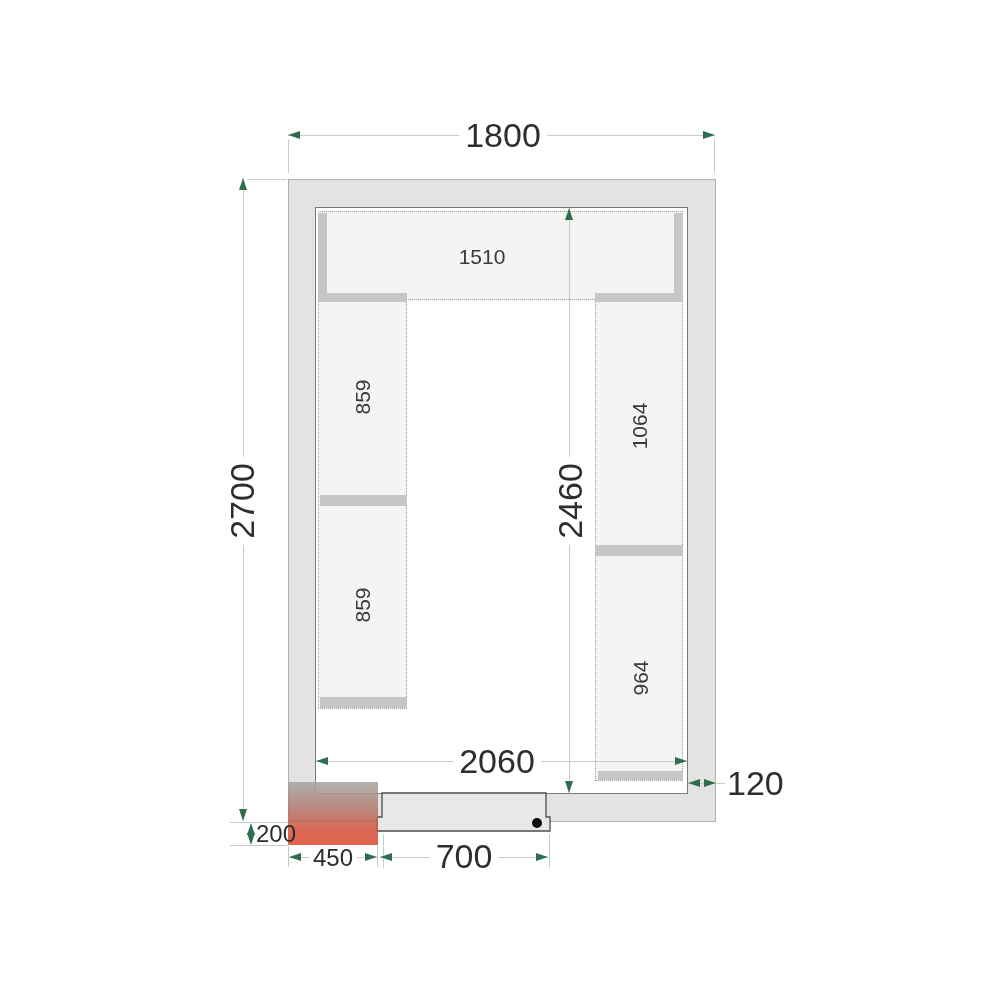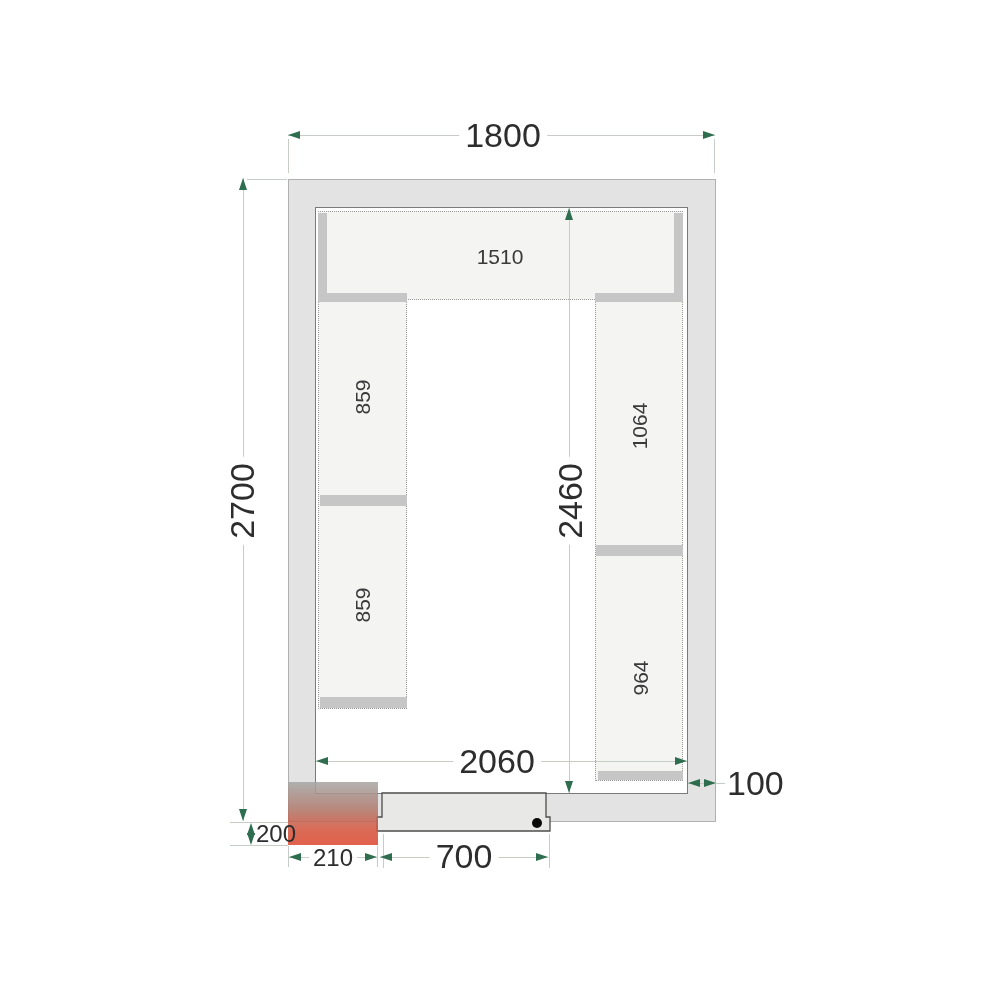--- a/index.html
+++ b/index.html
@@ -47,21 +47,21 @@
 
   <div class="abs band" style="left:318px;top:213px;width:9px;height:88px;"></div>
   <div class="abs band" style="left:674px;top:213px;width:9px;height:88px;"></div>
   <div class="abs band" style="left:318px;top:293px;width:89px;height:9px;"></div>
   <div class="abs band" style="left:595px;top:293px;width:88px;height:9px;"></div>
   <div class="abs band" style="left:320px;top:495px;width:87px;height:11px;"></div>
   <div class="abs band" style="left:320px;top:697px;width:87px;height:11px;"></div>
   <div class="abs band" style="left:596px;top:545px;width:87px;height:11px;"></div>
   <div class="abs band" style="left:598px;top:771px;width:85px;height:9px;"></div>
 
-  <div class="abs shelf-lbl" style="left:500px;top:256px;">1510</div>
+  <div class="abs shelf-lbl" style="left:482px;top:256px;">1510</div>
   <div class="abs shelf-lbl rot" style="left:362px;top:397px;">859</div>
   <div class="abs shelf-lbl rot" style="left:362px;top:605px;">859</div>
   <div class="abs shelf-lbl rot" style="left:639px;top:426px;">1064</div>
   <div class="abs shelf-lbl rot" style="left:640px;top:678px;">964</div>
 
   <div class="abs vline" style="left:569px;top:208px;height:585px;"></div>
   <div class="abs arr arr-u" style="left:565px;top:208px;"></div>
   <div class="abs arr arr-d" style="left:565px;top:781px;"></div>
   <div class="abs dim rot" style="left:570px;top:501px;">2460</div>
 
@@ -87,34 +87,34 @@
 
   <div class="abs hline" style="left:247px;top:179px;width:40px;"></div>
   <div class="abs vline" style="left:243px;top:178px;height:643px;"></div>
   <div class="abs arr arr-u" style="left:239px;top:178px;"></div>
   <div class="abs arr arr-d" style="left:239px;top:809px;"></div>
   <div class="abs dim rot" style="left:242px;top:501px;">2700</div>
 
   <div class="abs hline" style="left:688px;top:783px;width:37px;"></div>
   <div class="abs arr arr-l" style="left:688px;top:779px;"></div>
   <div class="abs arr arr-r" style="left:704px;top:779px;"></div>
-  <div class="abs dim" style="left:727px;top:783px;transform:translate(0,-50%);padding:0;">100</div>
+  <div class="abs dim" style="left:727px;top:783px;transform:translate(0,-50%);padding:0;">120</div>
 
   <div class="abs hline" style="left:230px;top:822px;width:58px;"></div>
   <div class="abs hline" style="left:230px;top:845px;width:58px;"></div>
   <div class="abs arr arr-u" style="left:247px;top:823px;"></div>
   <div class="abs arr arr-d" style="left:247px;top:833px;"></div>
   <div class="abs dim-sm" style="left:256px;top:834px;transform:translate(0,-50%);padding:0;background:transparent;">200</div>
 
   <div class="abs vline" style="left:288px;top:846px;height:21px;"></div>
   <div class="abs vline" style="left:377px;top:846px;height:21px;"></div>
   <div class="abs hline" style="left:289px;top:857px;width:89px;"></div>
   <div class="abs arr arr-l" style="left:289px;top:853px;"></div>
   <div class="abs arr arr-r" style="left:365px;top:853px;"></div>
-  <div class="abs dim-sm" style="left:333px;top:858px;">210</div>
+  <div class="abs dim-sm" style="left:333px;top:858px;">450</div>
 
   <div class="abs vline" style="left:383px;top:834px;height:34px;"></div>
   <div class="abs vline" style="left:549px;top:834px;height:34px;"></div>
   <div class="abs hline" style="left:380px;top:857px;width:168px;"></div>
   <div class="abs arr arr-l" style="left:380px;top:853px;"></div>
   <div class="abs arr arr-r" style="left:536px;top:853px;"></div>
   <div class="abs dim" style="left:464px;top:856px;">700</div>
 
 </div>
 

